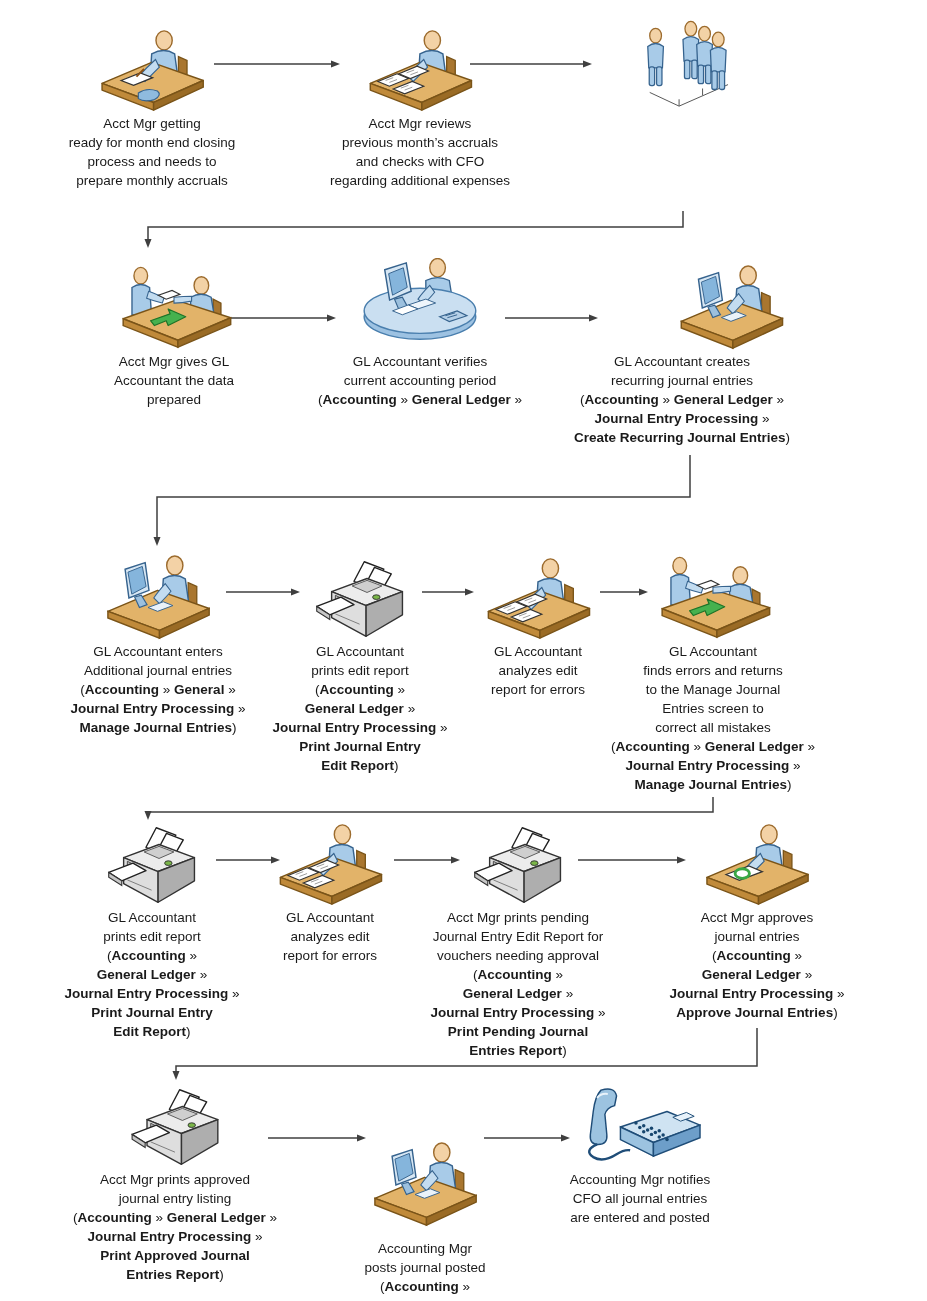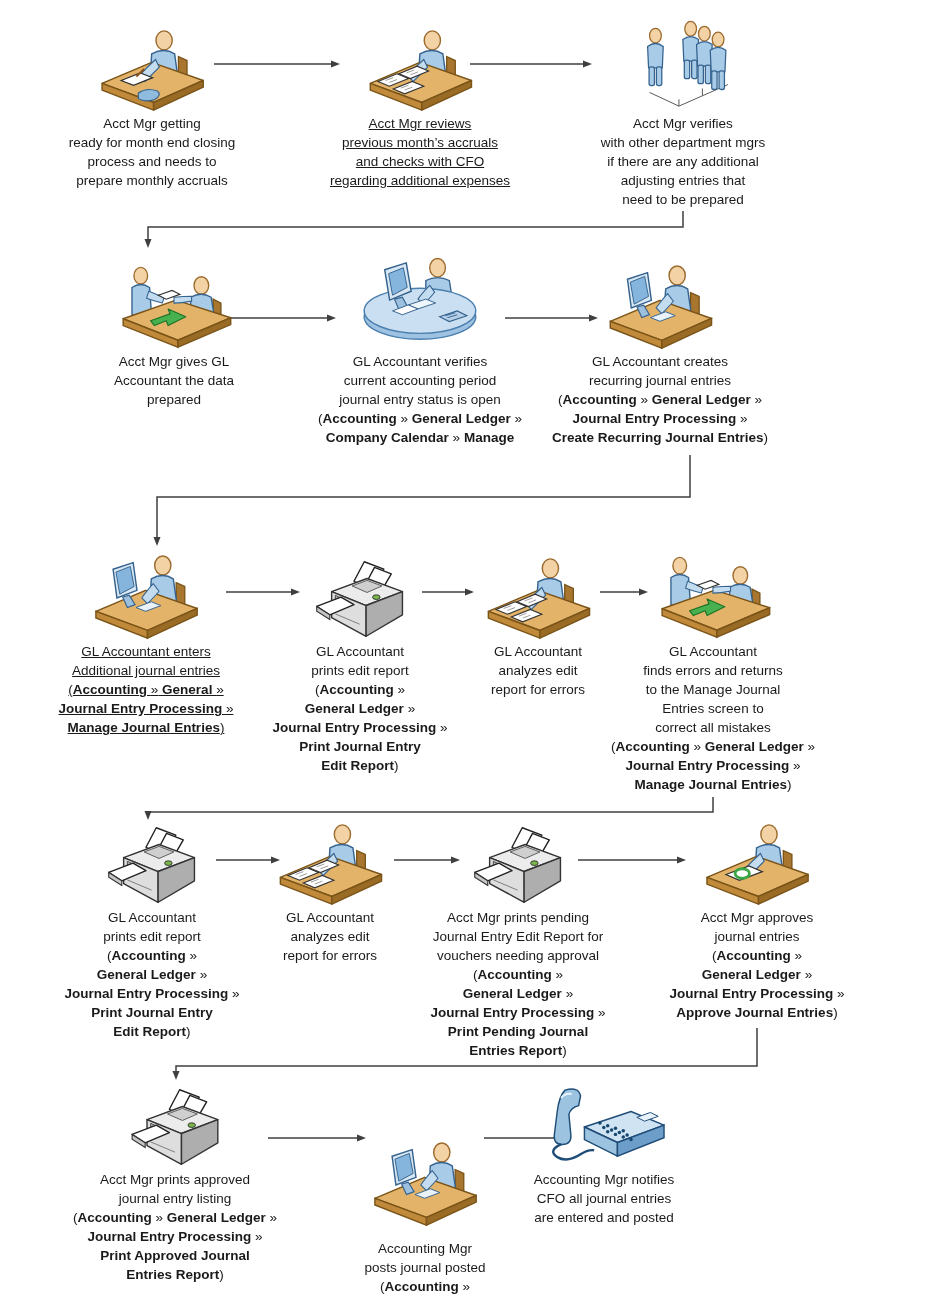--- a/index.html
+++ b/index.html
@@ -84,21 +84,21 @@
     <path d="M46,68 Q55,62 66,66 Q71,70 63,75 Q52,78 46,74 Z" fill="#8fbbde" stroke="#36638e" stroke-width="1.2"></path>
           </svg>
         </div>
         <div class="caption">
           <div class="line">Acct Mgr getting</div>
           <div class="line">ready for month end closing</div>
           <div class="line">process and needs to</div>
           <div class="line">prepare monthly accruals</div>
         </div>
       </div>
-      <div class="flow-step" style="left: 420px; top: 20px; text-decoration: underline;">
+      <div class="flow-step" style="left: 420px; top: 20px;">
         <div class="icon-box" style="height: 92px;">
           <svg viewBox="0 0 120 88" width="118" height="84">
             <polygon points="88,30 97,34 97,58 88,54" fill="#a9762f" stroke="#7a5418" stroke-width="1.4"></polygon>
 <ellipse cx="73" cy="13" rx="8.5" ry="10" fill="#f3d2a6" stroke="#9c6b2d" stroke-width="1.5"></ellipse>
 <path d="M60,27 Q73,20 84,27 L88,56 Q72,63 58,57 Z" fill="#a8cbe8" stroke="#36638e" stroke-width="1.5"></path>
             <polygon points="8,58 60,36 114,55 62,78" fill="#e2b369" stroke="#7a5418" stroke-width="1.5" stroke-linejoin="round"></polygon>
 <polygon points="8,58 8,65 62,86 62,78" fill="#c08a3a" stroke="#7a5418" stroke-width="1.5" stroke-linejoin="round"></polygon>
 <polygon points="114,55 114,62 62,86 62,78" fill="#9a6b25" stroke="#7a5418" stroke-width="1.5" stroke-linejoin="round"></polygon>
             <path d="M64,33 Q54,42 47,50 L53,56 Q62,47 68,41 Z" fill="#c3dcf0" stroke="#36638e" stroke-width="1.2"></path>
             <polygon points="16,56 36,48 48,53 28,61" fill="#fff" stroke="#333" stroke-width="1.2"></polygon>
@@ -138,27 +138,20 @@
 <rect x="1" y="32" width="5.5" height="19" rx="2" fill="#a8cbe8" stroke="#36638e" stroke-width="1.3"></rect>
             </g>
             <g transform="translate(88,20)">
 <ellipse cx="0" cy="0" rx="6" ry="7.5" fill="#f3d2a6" stroke="#9c6b2d" stroke-width="1.3"></ellipse>
 <path d="M-8,11 Q0,5 8,11 L7,33 -7,33 Z" fill="#a8cbe8" stroke="#36638e" stroke-width="1.3"></path>
 <rect x="-6.5" y="32" width="5.5" height="19" rx="2" fill="#a8cbe8" stroke="#36638e" stroke-width="1.3"></rect>
 <rect x="1" y="32" width="5.5" height="19" rx="2" fill="#a8cbe8" stroke="#36638e" stroke-width="1.3"></rect>
             </g>
           </svg>
         </div>
-        <div class="caption">
-          <div class="line">Acct Mgr verifies</div>
-          <div class="line">with other department mgrs</div>
-          <div class="line">if there are any additional</div>
-          <div class="line">adjusting entries that</div>
-          <div class="line">need to be prepared</div>
-        </div>
       </div>
       <div class="flow-step" style="left: 150px; top: 252px; margin-left: 24px;">
         <div class="icon-box" style="height: 98px;">
           <svg viewBox="0 0 128 88" width="126" height="86">
     <ellipse cx="30" cy="12" rx="7" ry="8.5" fill="#f3d2a6" stroke="#9c6b2d" stroke-width="1.4"></ellipse>
     <path d="M21,24 Q30,18 39,24 L41,52 21,52 Z" fill="#a8cbe8" stroke="#36638e" stroke-width="1.4"></path>
     <polygon points="104,36 112,40 112,62 104,58" fill="#a9762f" stroke="#7a5418" stroke-width="1.4"></polygon>
     <ellipse cx="92" cy="22" rx="7.5" ry="9" fill="#f3d2a6" stroke="#9c6b2d" stroke-width="1.4"></ellipse>
     <path d="M81,34 Q92,28 102,34 L106,58 Q92,64 81,60 Z" fill="#a8cbe8" stroke="#36638e" stroke-width="1.4"></path>
     <polygon points="12,56 66,37 122,55 68,78" fill="#e2b369" stroke="#7a5418" stroke-width="1.5" stroke-linejoin="round"></polygon>
@@ -189,26 +182,24 @@
     <path d="M80,28 Q72,36 68,42 L74,47 Q81,40 85,35 Z" fill="#c3dcf0" stroke="#36638e" stroke-width="1.1"></path>
     <polygon points="58,48 76,42 86,46 68,52" fill="#eef5fb" stroke="#36638e" stroke-width="1"></polygon>
     <polygon points="42,54 58,48 68,52 52,58" fill="#fff" stroke="#36638e" stroke-width="1"></polygon>
     <polygon points="90,60 108,54 118,59 100,65" fill="#b5d0e8" stroke="#36638e" stroke-width="1.2"></polygon>
     <path d="M96,59 l10,-3 M98,61 l10,-3" stroke="#36638e" stroke-width="1" fill="none"></path>
           </svg>
         </div>
         <div class="caption">
           <div class="line">GL Accountant verifies</div>
           <div class="line">current accounting period</div>
-          <div class="line">journal entry status is open</div>
           <div class="line"><span class="sep">(</span><span class="b">Accounting </span><span class="sep">»</span><span class="b"> General Ledger </span><span class="sep">»</span></div>
-          <div class="line"><span class="b">Company Calendar </span><span class="sep">»</span><span class="b"> Manage</span></div>
-        </div>
-      </div>
-      <div class="flow-step" style="left: 660px; top: 252px;">
+        </div>
+      </div>
+      <div class="flow-step" style="left: 682px; top: 252px; align-items: flex-end;">
         <div class="icon-box" style="height: 98px;">
           <svg viewBox="0 0 120 90" width="118" height="86">
     <polygon points="92,30 101,34 101,58 92,54" fill="#a9762f" stroke="#7a5418" stroke-width="1.4"></polygon>
     <ellipse cx="78" cy="12" rx="8.5" ry="10" fill="#f3d2a6" stroke="#9c6b2d" stroke-width="1.5"></ellipse>
     <path d="M66,26 Q78,19 89,26 L93,54 Q77,61 64,56 Z" fill="#a8cbe8" stroke="#36638e" stroke-width="1.5"></path>
     <polygon points="8,60 60,38 114,57 62,80" fill="#e2b369" stroke="#7a5418" stroke-width="1.5" stroke-linejoin="round"></polygon>
     <polygon points="8,60 8,67 62,88 62,80" fill="#c08a3a" stroke="#7a5418" stroke-width="1.5"></polygon>
     <polygon points="114,57 114,64 62,88 62,80" fill="#9a6b25" stroke="#7a5418" stroke-width="1.5"></polygon>
     <polygon points="26,16 47,9 51,38 30,46" fill="#d7e7f4" stroke="#36638e" stroke-width="1.5"></polygon>
     <polygon points="29,19 44,13 48,34 33,42" fill="#85b5dc" stroke="#36638e" stroke-width="1"></polygon>
@@ -218,21 +209,21 @@
           </svg>
         </div>
         <div class="caption">
           <div class="line">GL Accountant creates</div>
           <div class="line">recurring journal entries</div>
           <div class="line"><span class="sep">(</span><span class="b">Accounting </span><span class="sep">»</span><span class="b"> General Ledger </span><span class="sep">»</span></div>
           <div class="line"><span class="b">Journal Entry Processing </span><span class="sep">»</span></div>
           <div class="line"><span class="b">Create Recurring Journal Entries</span><span class="sep">)</span></div>
         </div>
       </div>
-      <div class="flow-step" style="left: 146px; top: 550px; text-decoration: underline;">
+      <div class="flow-step" style="left: 158px; top: 550px;">
         <div class="icon-box" style="height: 90px;">
           <svg viewBox="0 0 120 90" width="118" height="86">
     <polygon points="92,30 101,34 101,58 92,54" fill="#a9762f" stroke="#7a5418" stroke-width="1.4"></polygon>
     <ellipse cx="78" cy="12" rx="8.5" ry="10" fill="#f3d2a6" stroke="#9c6b2d" stroke-width="1.5"></ellipse>
     <path d="M66,26 Q78,19 89,26 L93,54 Q77,61 64,56 Z" fill="#a8cbe8" stroke="#36638e" stroke-width="1.5"></path>
     <polygon points="8,60 60,38 114,57 62,80" fill="#e2b369" stroke="#7a5418" stroke-width="1.5" stroke-linejoin="round"></polygon>
     <polygon points="8,60 8,67 62,88 62,80" fill="#c08a3a" stroke="#7a5418" stroke-width="1.5"></polygon>
     <polygon points="114,57 114,64 62,88 62,80" fill="#9a6b25" stroke="#7a5418" stroke-width="1.5"></polygon>
     <polygon points="26,16 47,9 51,38 30,46" fill="#d7e7f4" stroke="#36638e" stroke-width="1.5"></polygon>
     <polygon points="29,19 44,13 48,34 33,42" fill="#85b5dc" stroke="#36638e" stroke-width="1"></polygon>
@@ -470,21 +461,21 @@
         </div>
         <div class="caption">
           <div class="line">Accounting Mgr</div>
           <div class="line">posts journal posted</div>
           <div class="line"><span class="sep">(</span><span class="b">Accounting </span><span class="sep">»</span></div>
           <div class="line"><span class="b">General Ledger </span><span class="sep">»</span></div>
           <div class="line"><span class="b">Journal Entry Processing </span><span class="sep">»</span></div>
           <div class="line"><span class="b">Post Journal Entries</span><span class="sep">)</span></div>
         </div>
       </div>
-      <div class="flow-step" style="left: 604px; top: 1082px; justify-content: space-between;">
+      <div class="flow-step" style="left: 640px; top: 1082px; justify-content: space-between;">
         <div class="icon-box" style="height: 86px;">
           <svg viewBox="0 0 136 84" width="132" height="82">
     <polygon points="48,42 96,26 130,40 82,58" fill="#cfe3f2" stroke="#1f4d78" stroke-width="1.5" stroke-linejoin="round"></polygon>
     <polygon points="48,42 82,58 82,72 48,55" fill="#9cc3e0" stroke="#1f4d78" stroke-width="1.5"></polygon>
     <polygon points="130,40 82,58 82,72 130,53" fill="#6d9ec9" stroke="#1f4d78" stroke-width="1.5"></polygon>
     <polygon points="102,32 116,27 124,31 110,36" fill="#e8f2fa" stroke="#1f4d78" stroke-width="1"></polygon>
     <circle cx="64" cy="38" r="1.8" fill="#17466e"></circle>
             <circle cx="72" cy="40.6" r="1.8" fill="#17466e"></circle>
             <circle cx="80" cy="43.2" r="1.8" fill="#17466e"></circle>
             <circle cx="88" cy="45.8" r="1.8" fill="#17466e"></circle>

